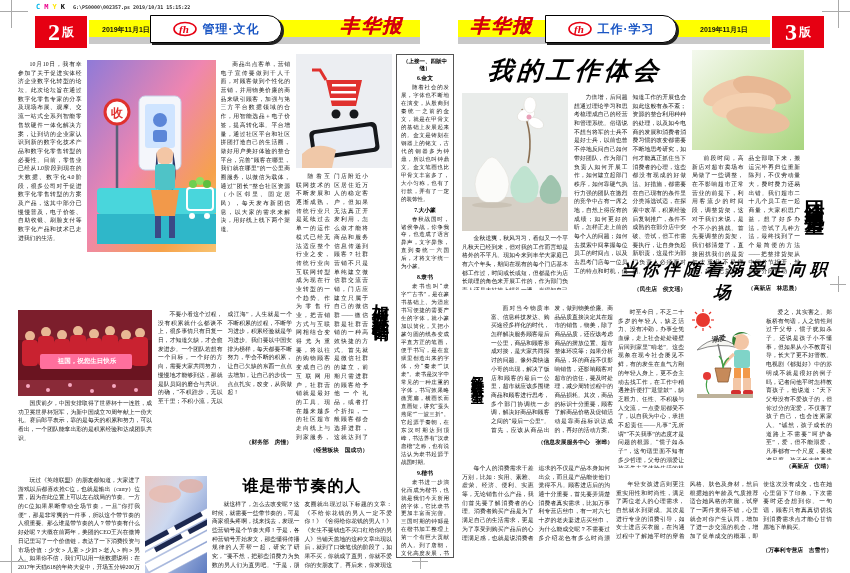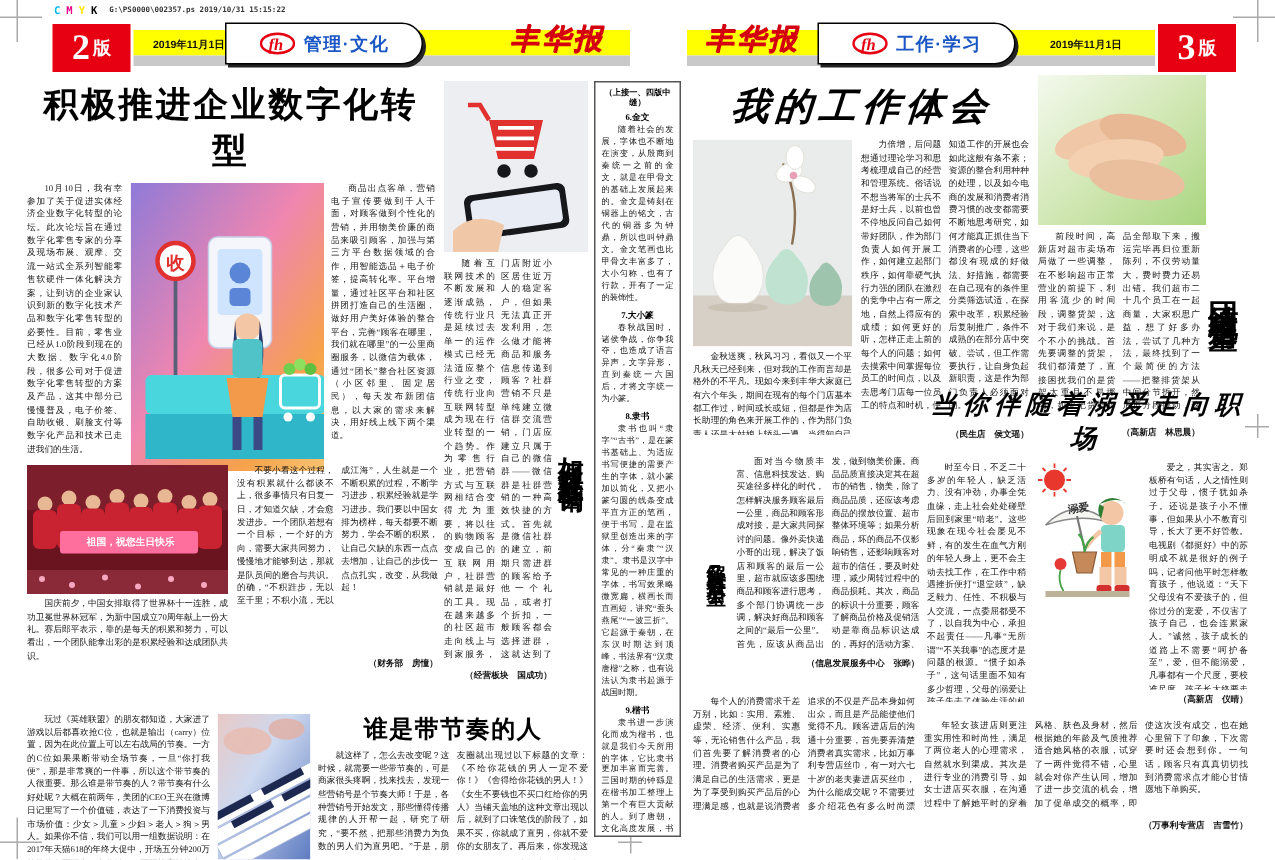--- a/index.html
+++ b/index.html
@@ -94,21 +94,20 @@
     </svg>
     <span class="hdr-section">工作·学习</span>
   </div>
   <div class="hdr-date abs" style="left:700px;top:25px">2019年11月1日</div>
   <div class="pagenum" style="left:772px;top:16px">
     <span class="big">3</span>
     <span class="small">版</span>
   </div>
 
   <div class="abs" style="left:18px;top:54px;width:272px">
-    <div class="htitle" style="font-size:23px">积极推进企业数字化转型</div>
     <div style="display:flex;gap:5px;margin-top:6px">
       <div class="bt" style="width:64px;height:204px">10月10日，我有幸参加了关于促进实体经济企业数字化转型的论坛。此次论坛旨在通过数字化零售专家的分享及现场布展、观摩、交流一站式全系列智能零售软硬件一体化解决方案，让到访的企业家认识到新的数字化技术产品和数字化零售转型的必要性。目前，零售业已经从1.0阶段到现在的大数据、数字化4.0阶段，很多公司对于促进数字化零售转型的方案及产品，这其中部分已慢慢普及，电子价签、自助收银、刷脸支付等数字化产品和技术已走进我们的生活。</div>
       <div class="photo" style="position:relative;width:130px;height:192px">
         <svg width="130" height="192" viewBox="0 0 130 192">
           <defs>
             <linearGradient id="gA" x1="0" y1="0" x2="1" y2="1">
               <stop offset="0" stop-color="#8f7ad8"></stop>
                 <stop offset="0.45" stop-color="#ef86b0"></stop>
               <stop offset="0.78" stop-color="#f6a24b"></stop>
                 <stop offset="1" stop-color="#f8c471"></stop>

